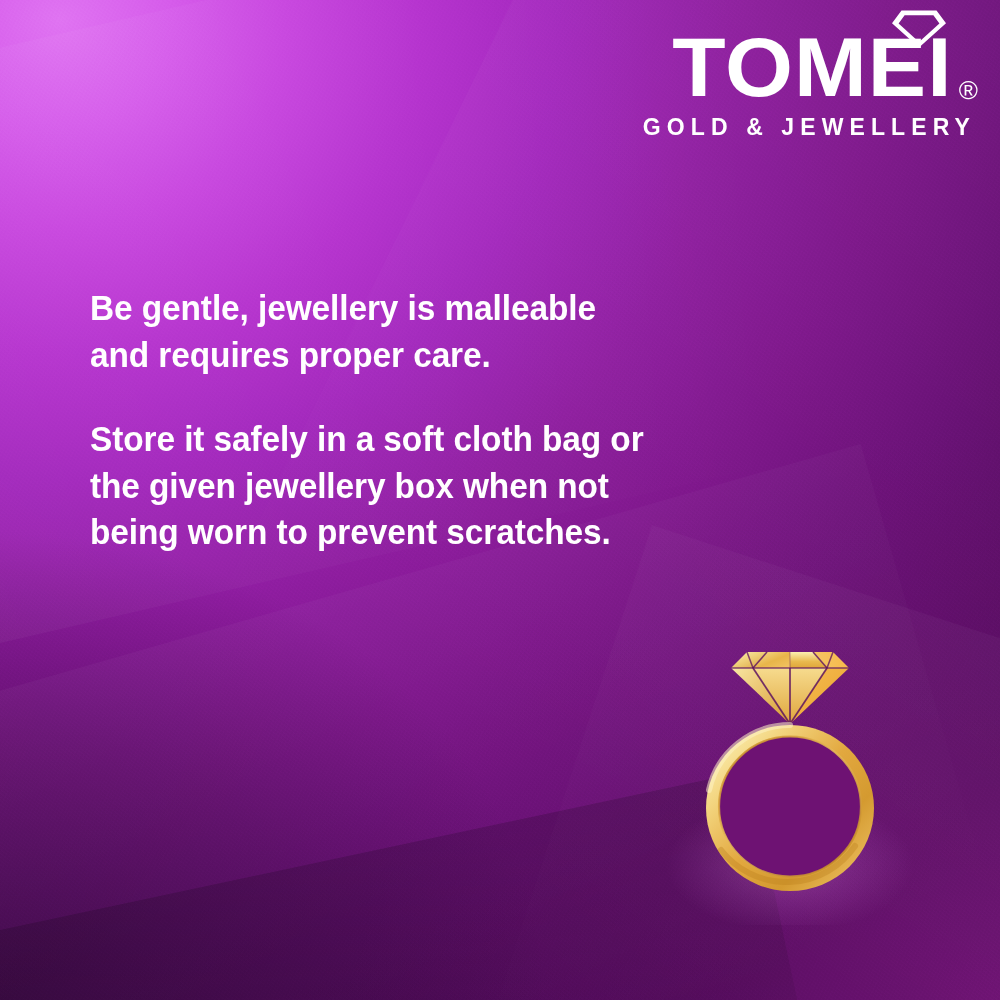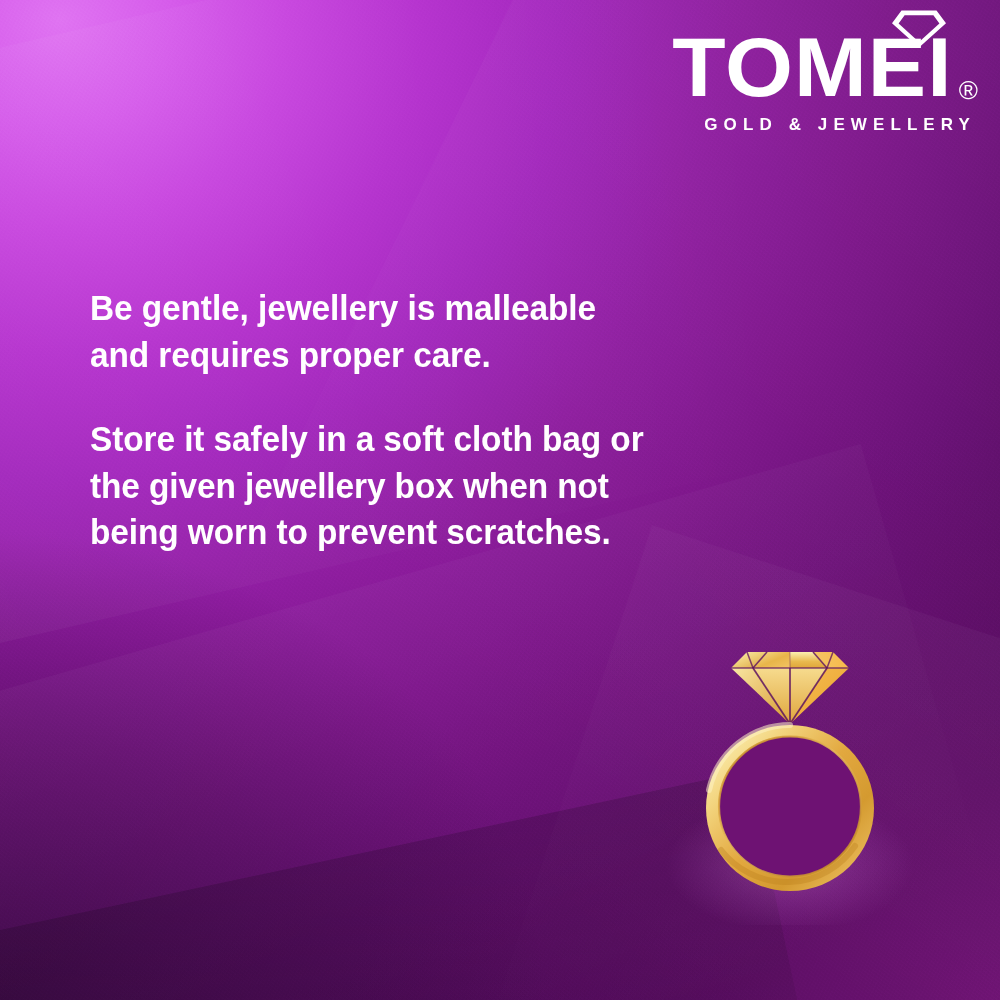--- a/index.html
+++ b/index.html
@@ -139,21 +139,21 @@
     font-size: 26px;
     color: #ffffff;
     margin-left: 6px;
     align-self: flex-end;
     margin-bottom: 4px;
     line-height: 1;
   }
   .logo-tagline {
     font-family: "Liberation Sans", "DejaVu Sans", sans-serif;
     font-weight: 700;
-    font-size: 17px;
+    font-size: 23px;
     letter-spacing: 6.1px;
     color: #ffffff;
     margin-top: 9px;
     margin-right: 2px;
     white-space: nowrap;
   }
 
   
   .copy {
     position: absolute;

